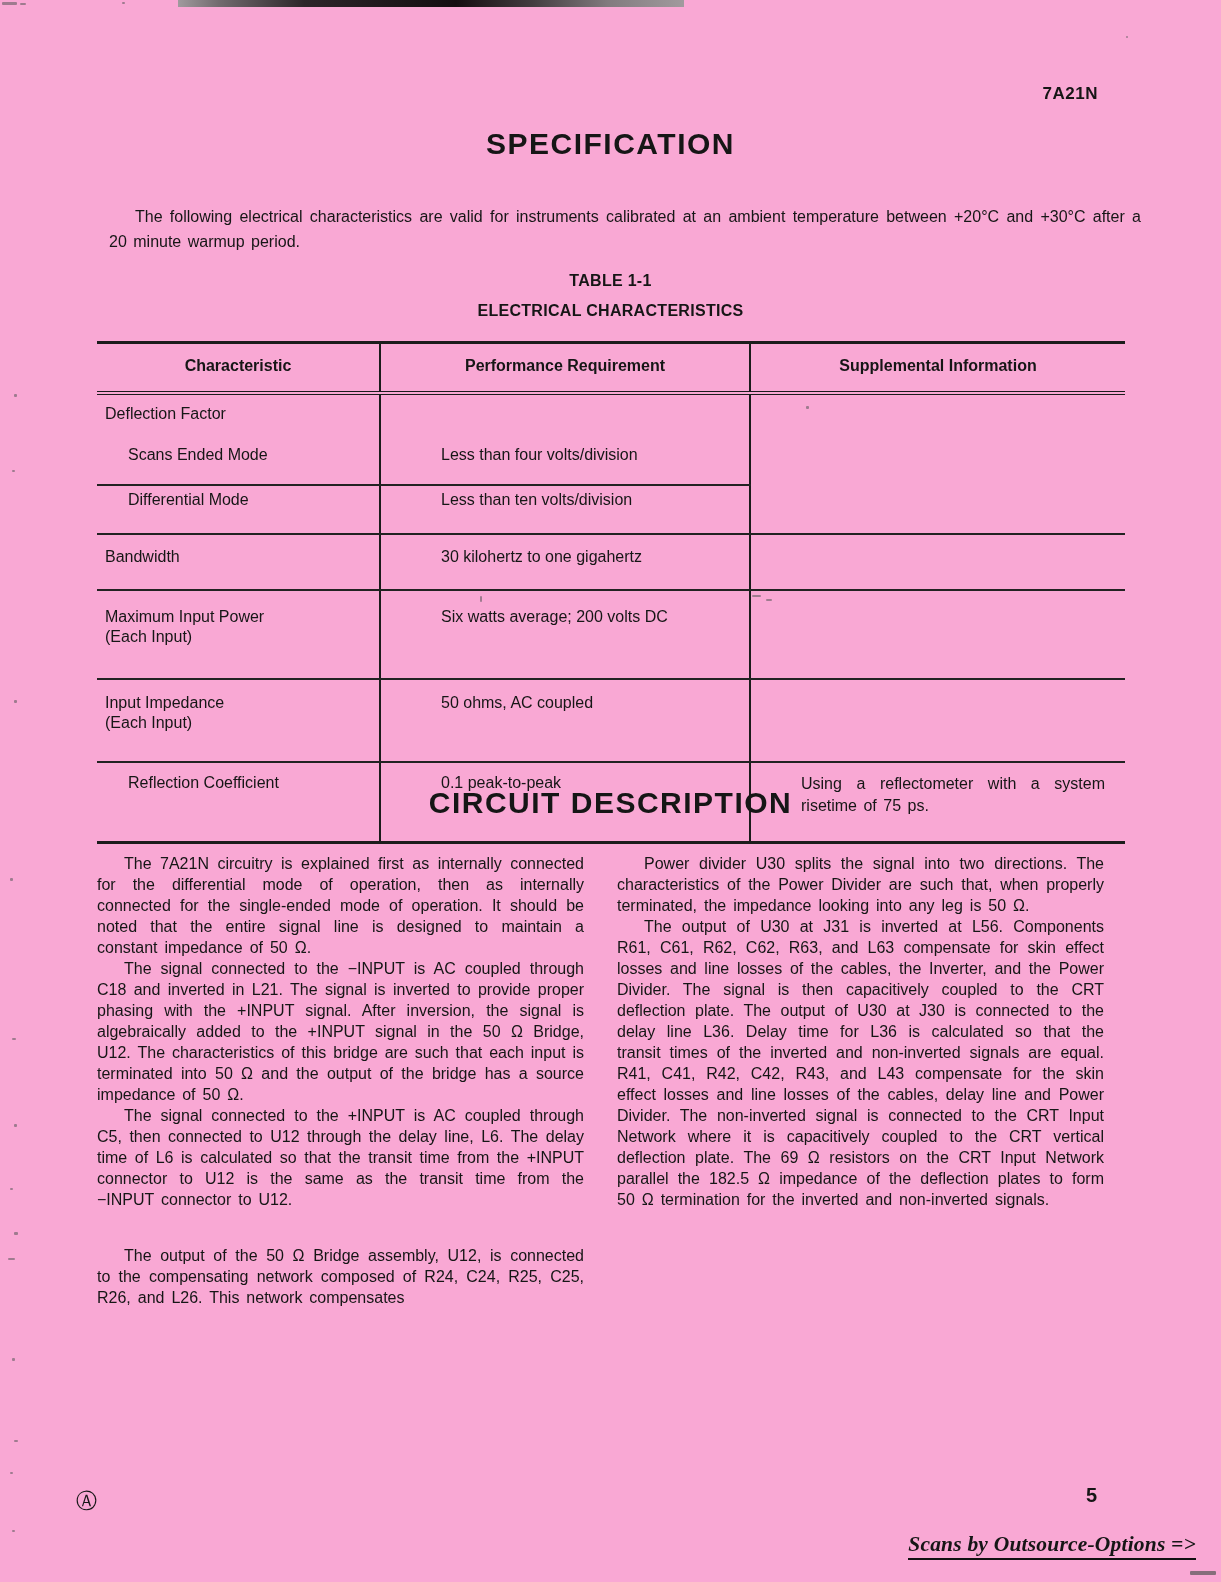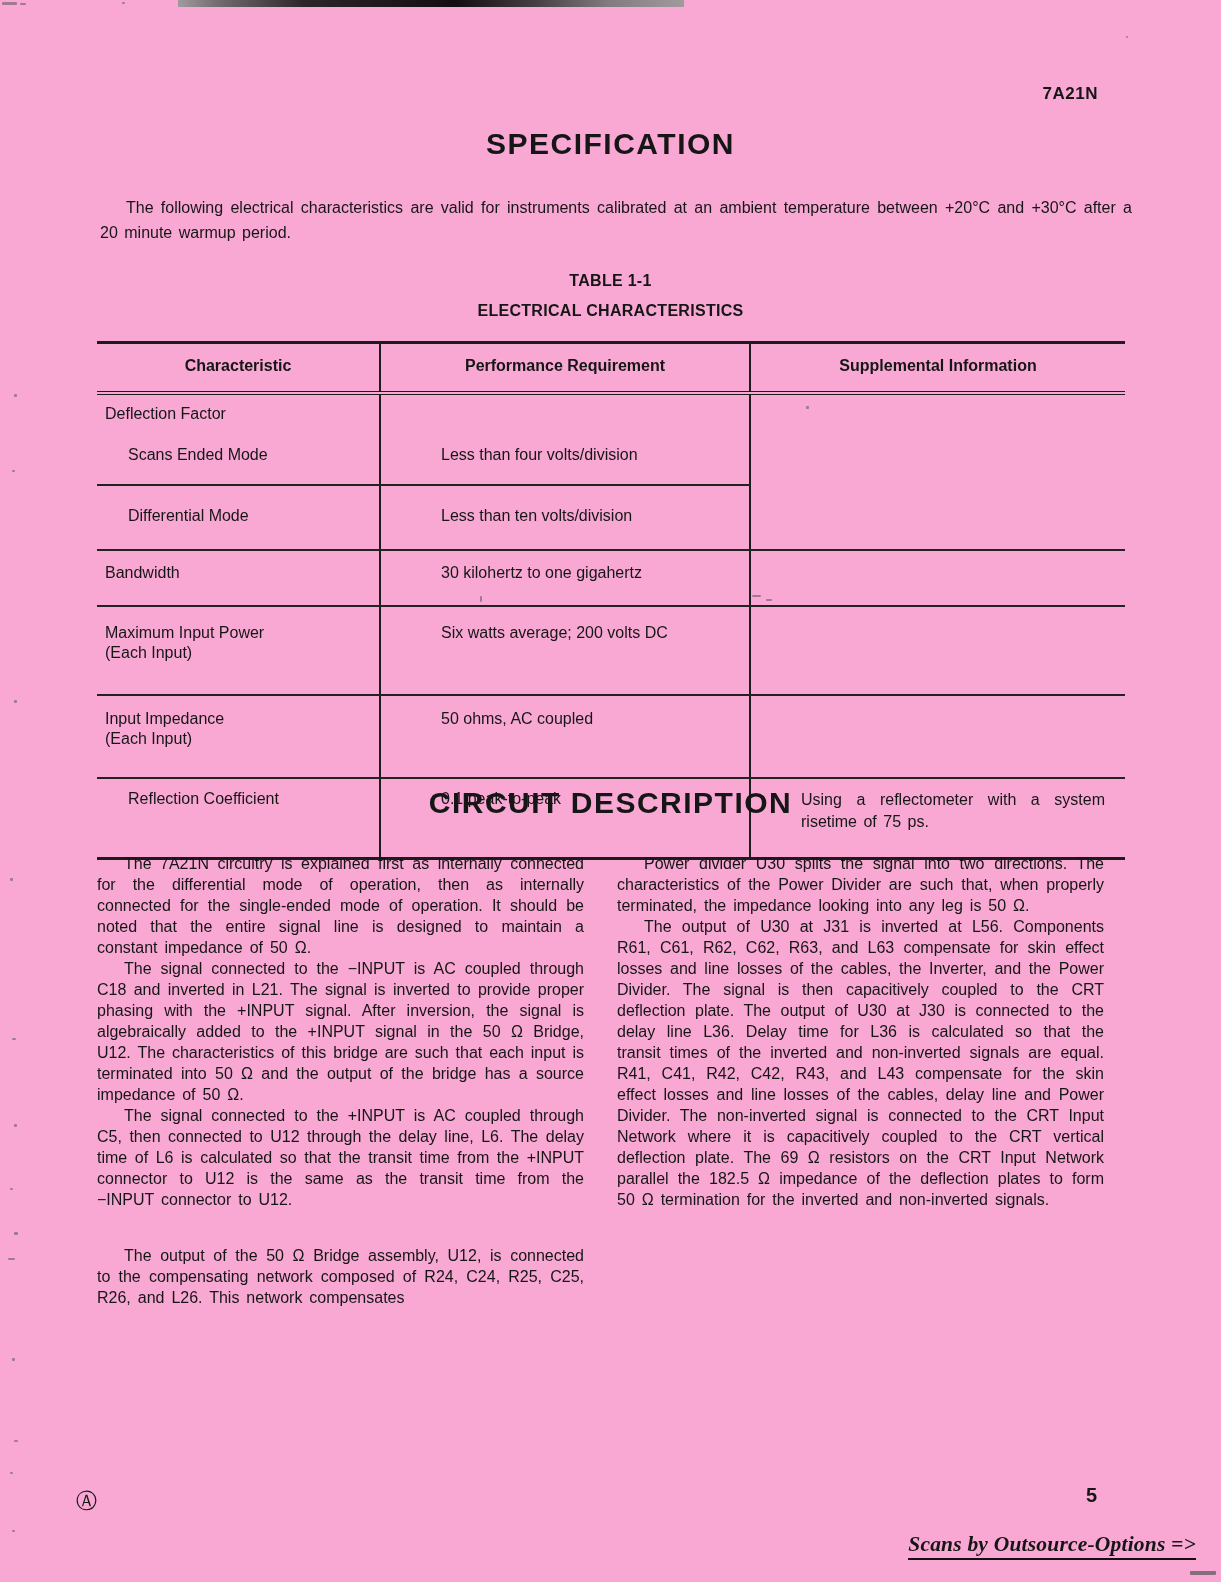--- a/index.html
+++ b/index.html
@@ -25,21 +25,21 @@
   }
   .big-title {
     position:absolute; left:0; width:100%; text-align:center;
     font-size:30px; font-weight:bold; letter-spacing:1.5px;
   }
   .spec-title    { top:127px; }
   .circuit-title { top:786px; }
   .intro {
     position:absolute; left:97px; top:192px; width:1032px;
     font-size:16px; line-height:25px; word-spacing:2px;
-    text-align:justify; text-indent:26px; margin:3px;
+    text-align:justify; text-indent:26px; margin:12px;
   }
   .tbl-caption, .tbl-subcaption {
     position:absolute; left:0; width:100%; text-align:center;
     font-size:16px; font-weight:bold; letter-spacing:.3px;
   }
   .tbl-caption    { top:272px; }
   .tbl-subcaption { top:302px; }
 
   
   table.spec {
@@ -57,21 +57,21 @@
   .vline { border-left:2px solid #1c1c1c; }
   td { vertical-align:top; }
   td.char { padding-left:8px;  line-height:20px; }
   td.char.indent { padding-left:31px; }
   td.perf { padding-left:60px; line-height:20px; }
   td.supp { padding-left:50px; padding-right:20px; line-height:22px; text-align:justify; word-spacing:2px; }
   tr.hr-full    > td { border-bottom:2px solid #222; }
   tr.hr-partial > td.char, tr.hr-partial > td.perf { border-bottom:2px solid #222; }
   tr.r1 td { height:34px; padding-top:9px; }
   tr.r2 td { height:38px; padding-top:6px; }
-  tr.r3 td { height:42px; padding-top:20px; }
+  tr.r3 td { height:42px; padding-top:4px; }
   tr.r4 td { height:41px; padding-top:12px; }
   tr.r5 td { height:70px; padding-top:16px; }
   tr.r6 td { height:67px; padding-top:13px; }
   tr.r7 td { height:67px; padding-top:10px; }
 
   
   .col { position:absolute; top:853px; width:487px; }
   .col-left  { left:97px;  }
   .col-right { left:617px; }
   .col p {

